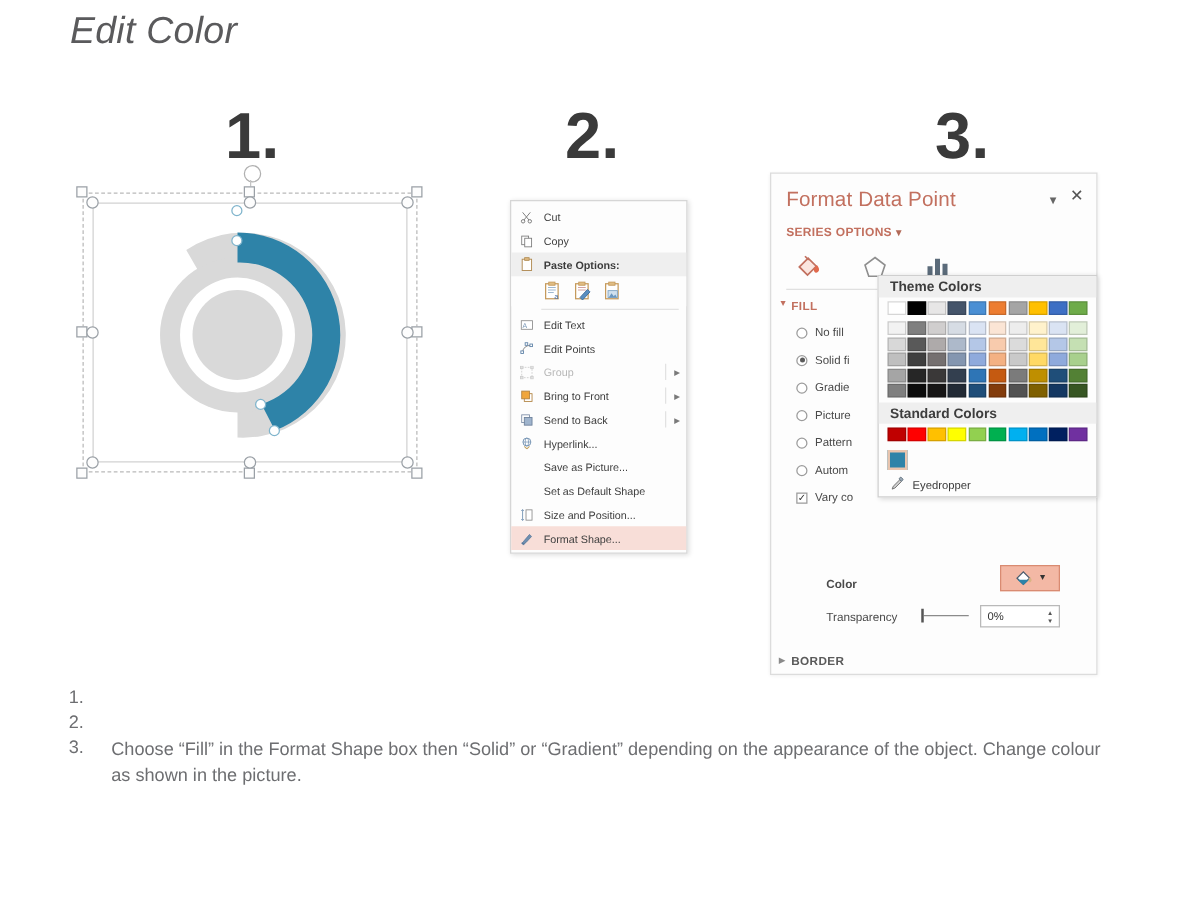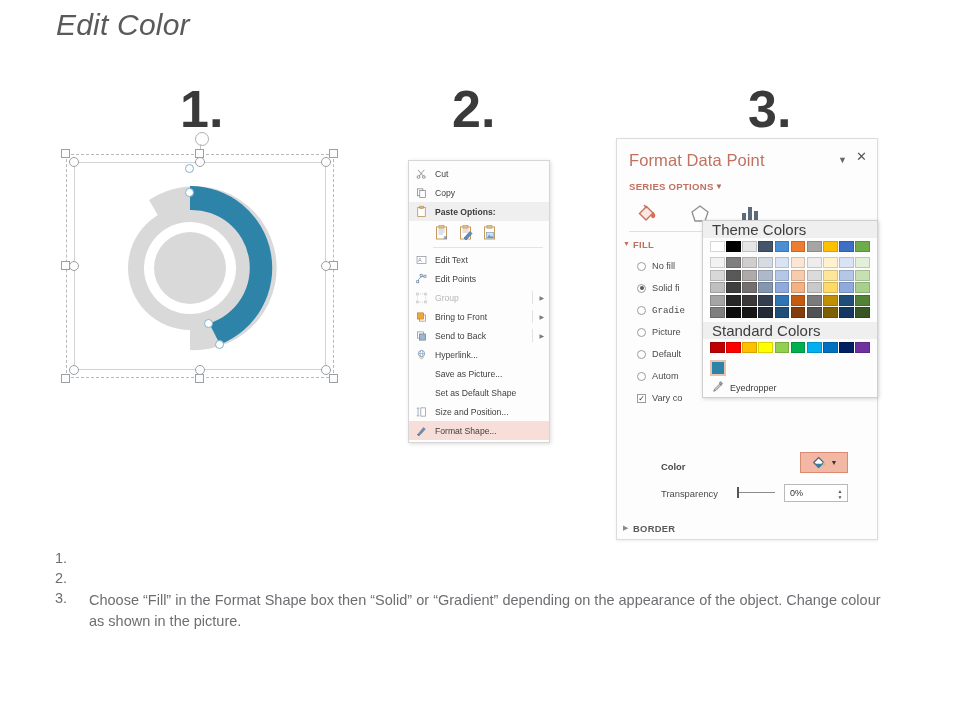--- a/index.html
+++ b/index.html
@@ -142,21 +142,21 @@
   .border-hd{position:absolute;left:16px;top:384px;font-size:9.4px;font-weight:bold;color:#5a5a5a;letter-spacing:.3px;}
   .border-tri{position:absolute;left:6px;top:385px;font-size:7px;color:#8a8a8a;}
 
   
   .cdrop{
     position:absolute;left:702px;top:220px;width:174px;
     background:#fdfdfd;border:1px solid #cfcfcf;
     box-shadow:1px 1px 4px rgba(0,0,0,.16);z-index:30;
   }
   .cdrop-hd{
-    height:17px;background:#efefef;font-size:15px;font-weight:normal;color:#3d3d3d;
+    height:17px;background:#efefef;font-size:11px;font-weight:bold;color:#3d3d3d;
     display:flex;align-items:center;padding-left:9px;
   }
   .swgrid{padding:3px 7px 4px 7px;display:grid;grid-template-columns:repeat(10,1fr);gap:1.6px;}
   .sw{width:100%;aspect-ratio:1/1;height:11px;border:1px solid rgba(0,0,0,.16);box-sizing:border-box;}
   .swgrid.variants{padding-top:1px;gap:1.6px 1.6px;}
   .cdrop-item{height:18px;display:flex;align-items:center;font-size:9px;color:#3b3b3b;padding-left:9px;gap:6px;}
   .recent-row{padding:3px 7px;display:flex;}
   .recent-sw{width:12px;height:12px;background:#2e83a8;border:2px solid #e8c4ae;box-sizing:content-box;}
 </style>
 </head>
@@ -433,31 +433,31 @@
     <div class="fill-hd">FILL</div>
 
     <div class="opt" style="top:122px;">
       <span class="radio"></span>
       <span>No fill</span>
     </div>
     <div class="opt" style="top:144px;">
       <span class="radio on"></span>
       <span>Solid fi</span>
     </div>
-    <div class="opt" style="top:166px;font-family:Liberation Mono, monospace;">
+    <div class="opt" style="top:166px;">
       <span class="radio"></span>
       <span>Gradie</span>
     </div>
     <div class="opt" style="top:188px;">
       <span class="radio"></span>
       <span>Picture</span>
     </div>
     <div class="opt" style="top:210px;">
       <span class="radio"></span>
-      <span>Default</span>
+      <span>Pattern</span>
     </div>
     <div class="opt" style="top:232px;">
       <span class="radio"></span>
       <span>Autom</span>
     </div>
     <div class="opt" style="top:254px;">
       <span class="cbox">✓</span>
       <span>Vary co</span>
     </div>
 

